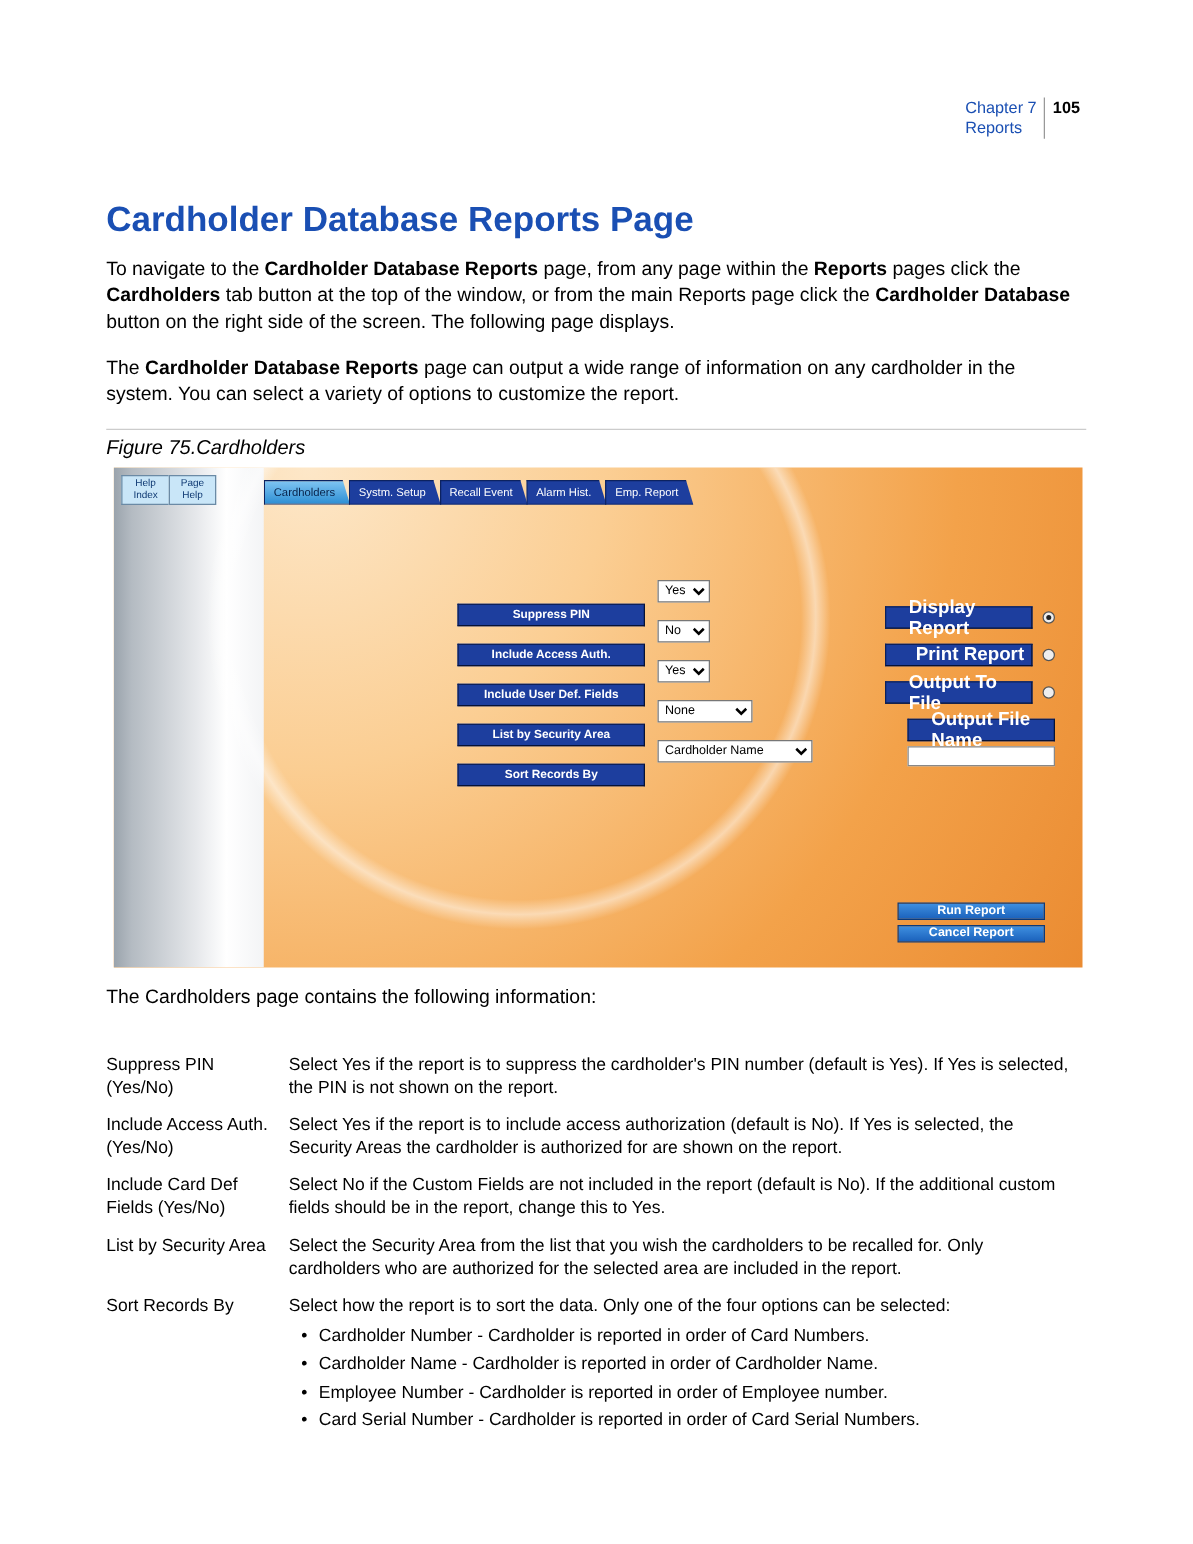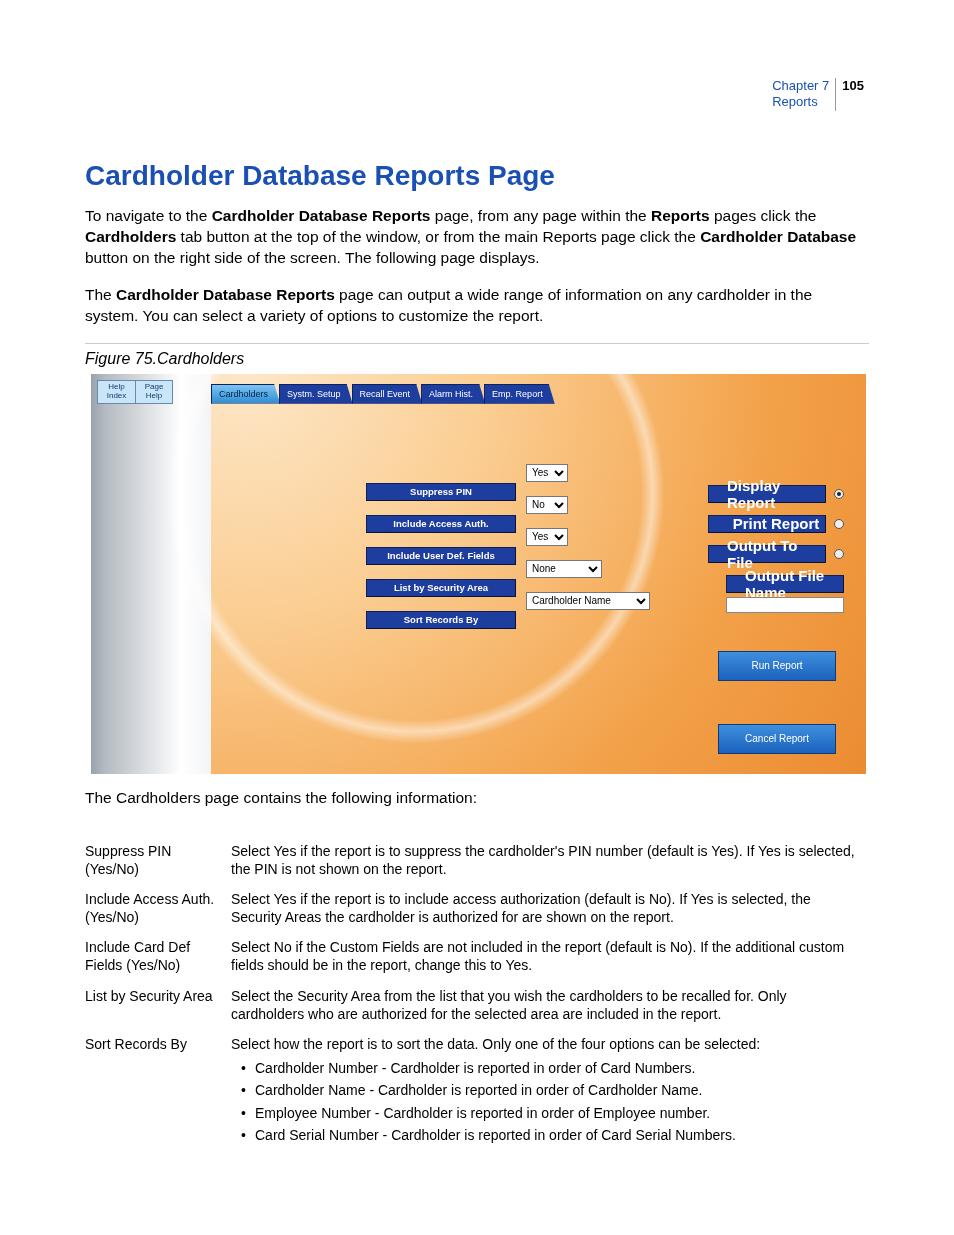--- a/index.html
+++ b/index.html
@@ -242,32 +242,31 @@
   .ss-actions {
     position: absolute;
     right: 30px;
     bottom: 20px;
     display: flex;
     flex-direction: column;
     gap: 4px;
   }
   .ss-action-btn {
     width: 118px;
-    height: 30px;
+    height: 14px;
     background: linear-gradient(#3e8fe0, #1b62bc);
     border: 1px solid #0c3a7a;
     color: #fff;
     font-size: 10px;
-    font-weight: normal;
+    font-weight: bold;
     display: flex;
     align-items: center;
     justify-content: center;
     cursor: pointer;
     box-sizing: border-box;
-    margin-top: 39px;
   }
 
   
   .lead-in { margin-top: 14px; margin-bottom: 29px; }
 
   .def-table {
     width: 100%;
     border-collapse: collapse;
     font-size: 14px;
     line-height: 1.3;

